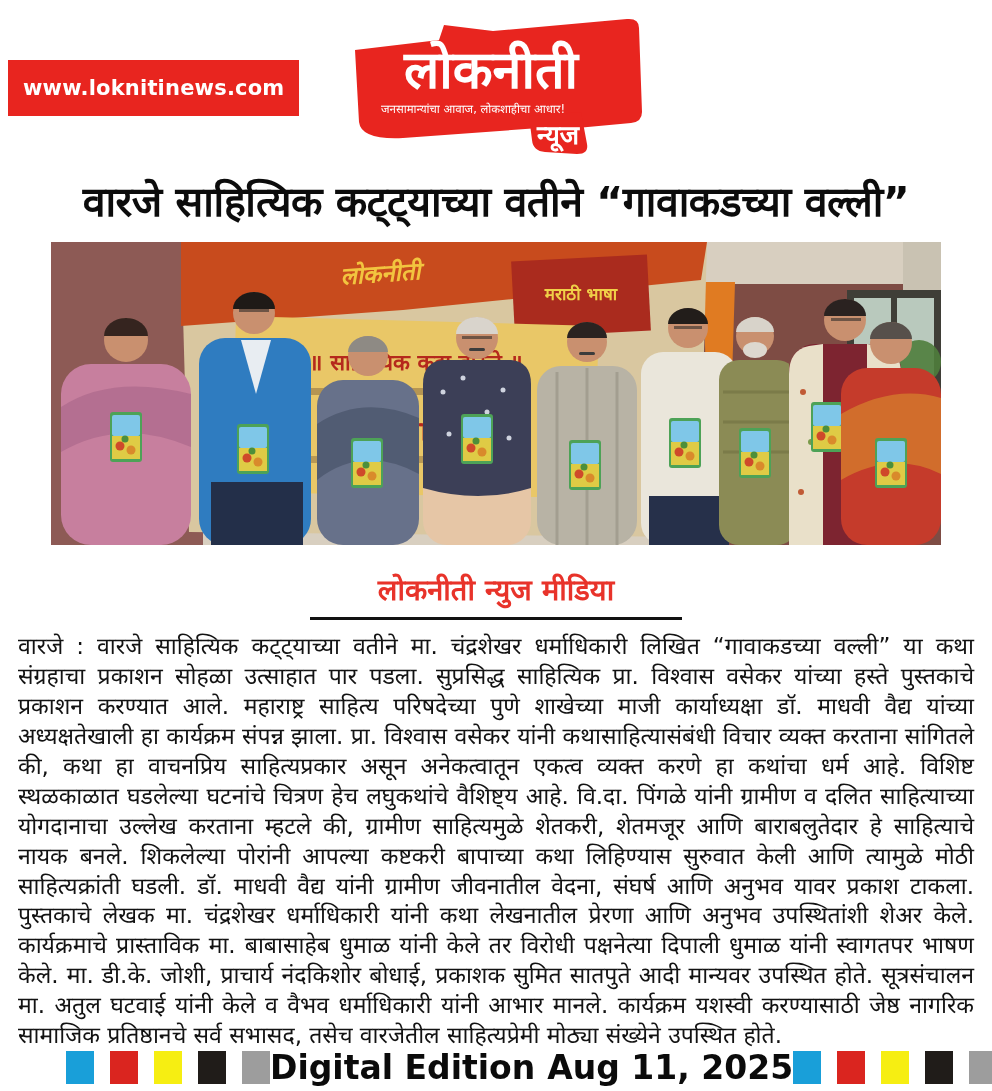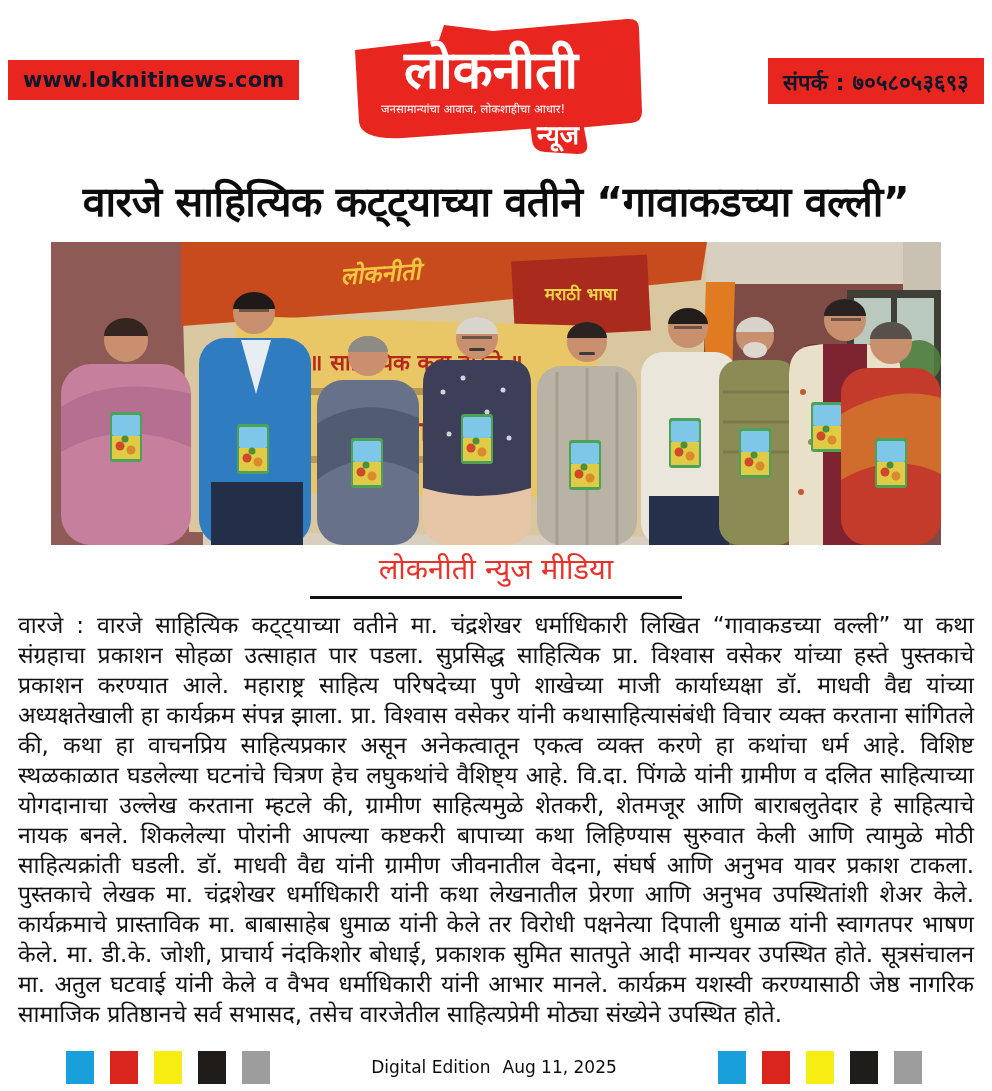--- a/index.html
+++ b/index.html
@@ -10,76 +10,75 @@
   html,body{margin:0;padding:0;background:#ffffff;}
   .page{
     width:992px;height:1091px;margin:0 auto;position:relative;
     background:#ffffff;overflow:hidden;
     font-family:"DejaVu Sans","Liberation Sans",sans-serif;
     color:var(--ink);
   }
   
   .masthead{position:relative;height:162px;}
   .red-box{
-    position:absolute;background:var(--red);color:#0f172a;font-weight:bold;
-    padding:8px 15px;font-size:21px;letter-spacing:0.2px;white-space:nowrap;
+    position:absolute;background:var(--red);color:#ffffff;font-weight:bold;
+    padding:16px 15px;font-size:21px;letter-spacing:0.2px;white-space:nowrap;
   }
   .site-box{left:8px;top:60px;}
   .contact-box{right:8px;top:58px;font-size:22px;}
   .logo-wrap{position:absolute;left:50%;top:16px;transform:translateX(-50%);}
   
   .headline{
     margin:14px 30px 0;text-align:center;font-weight:800;
     font-size:41px;line-height:1.28;color:#0c0c0c;letter-spacing:-0.5px;
   }
   .headline span{display:block;}
   
   .photo-fig{width:890px;margin:14px auto 0;}
   .photo-fig svg{display:block;}
   
   .caption{
-    text-align:center;color:#e8332a;font-weight:normal;font-size:29px;margin-top:3px;
+    text-align:center;color:#e8332a;font-weight:bold;font-size:29px;margin-top:24px;
   }
   .caption-rule{width:372px;height:3px;background:#111;margin:9px auto 0;}
   
   .article{
     padding:12px 18px 0;font-size:23px;line-height:1.30;
     text-align:justify;color:#121212;
   }
   .article .lead{font-weight:normal;}
   
   .footer{
     position:absolute;left:0;right:0;bottom:4px;height:40px;
     display:flex;align-items:center;justify-content:space-between;
     padding:0 70px 0 66px;
   }
   .squares{display:flex;gap:16px;align-items:center;}
   .sq{width:28px;height:33px;}
-  .footer-text{font-weight:normal;font-size:17px;color:#0b0b0b;white-space:nowrap;}
+  .footer-text{font-weight:bold;font-size:33px;color:#0b0b0b;white-space:nowrap;}
   .footer-text .date{margin-left:12px;}
 </style>
 </head>
 <body>
 
 <div class="page">
 
   <header class="masthead">
     <div class="red-box site-box">www.loknitinews.com</div>
 
     <div class="logo-wrap">
       <svg width="306" height="140" viewBox="0 0 306 140">
         <path d="M12,34 L96,24 L101,9 L150,15 L284,3 Q296,2 296,12 L299,96 Q299,106 288,107 L234,112 L240,122 L236,130 Q210,136 196,130 L190,122 L196,112 L60,122 Q18,124 16,106 Z" fill="#e8251f"></path>
         <path d="M186,100 L238,96 L244,128 Q246,138 234,138 L202,136 Q190,135 189,124 Z" fill="#e8251f"></path>
         <text x="148" y="72" text-anchor="middle" font-size="52" font-weight="bold" fill="#ffffff">लोकनीती</text>
         <text x="130" y="97" text-anchor="middle" font-size="11.5" fill="#ffffff">जनसामान्यांचा आवाज, लोकशाहीचा आधार!</text>
         <text x="215" y="128" text-anchor="middle" font-size="26" font-weight="bold" fill="#ffffff">न्यूज</text>
       </svg>
     </div>
 
-    <div class="red-box contact-box">संपर्क : ७०५८०५३६९३</div>
   </header>
 
   <h1 class="headline">
     <span>वारजे साहित्यिक कट्ट्याच्या वतीने “गावाकडच्या वल्ली”</span>
   </h1>
 
   <figure class="photo-fig">
     <svg width="890" height="303" viewBox="0 0 890 303">
       <defs>
         <g id="bk">

